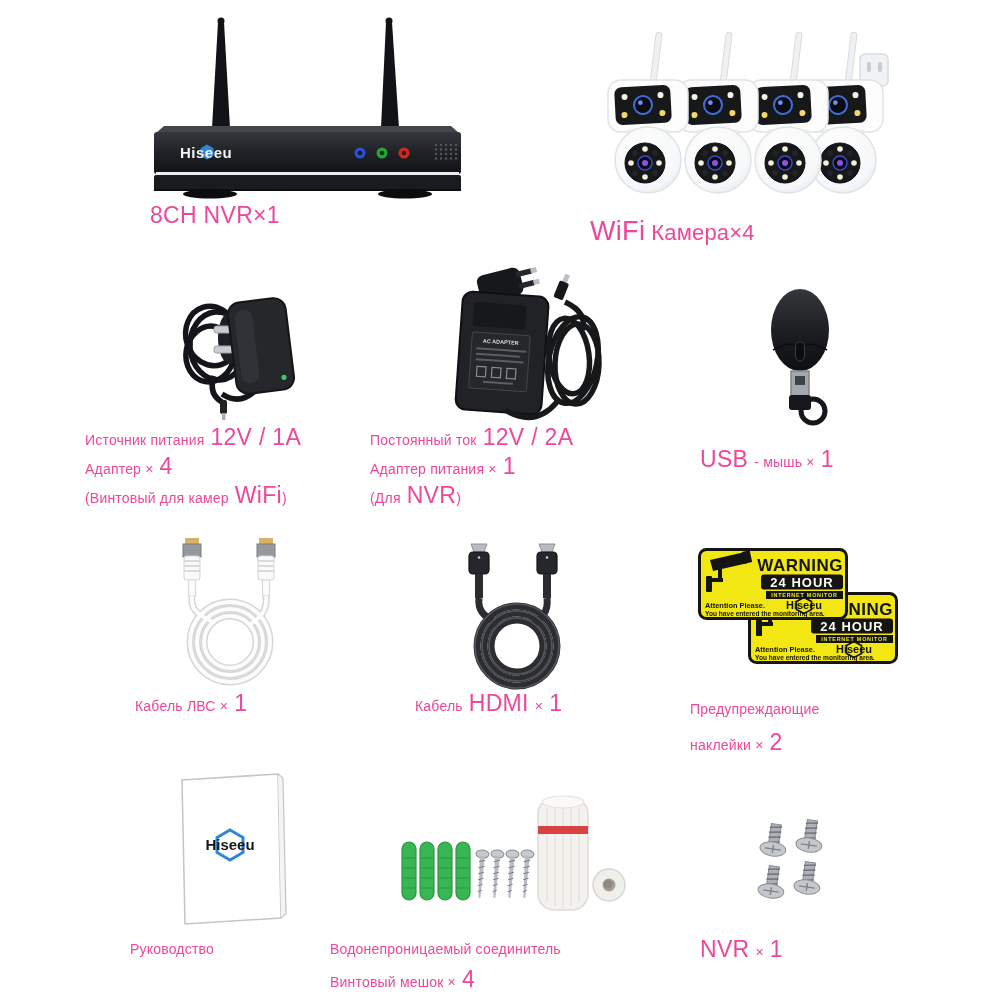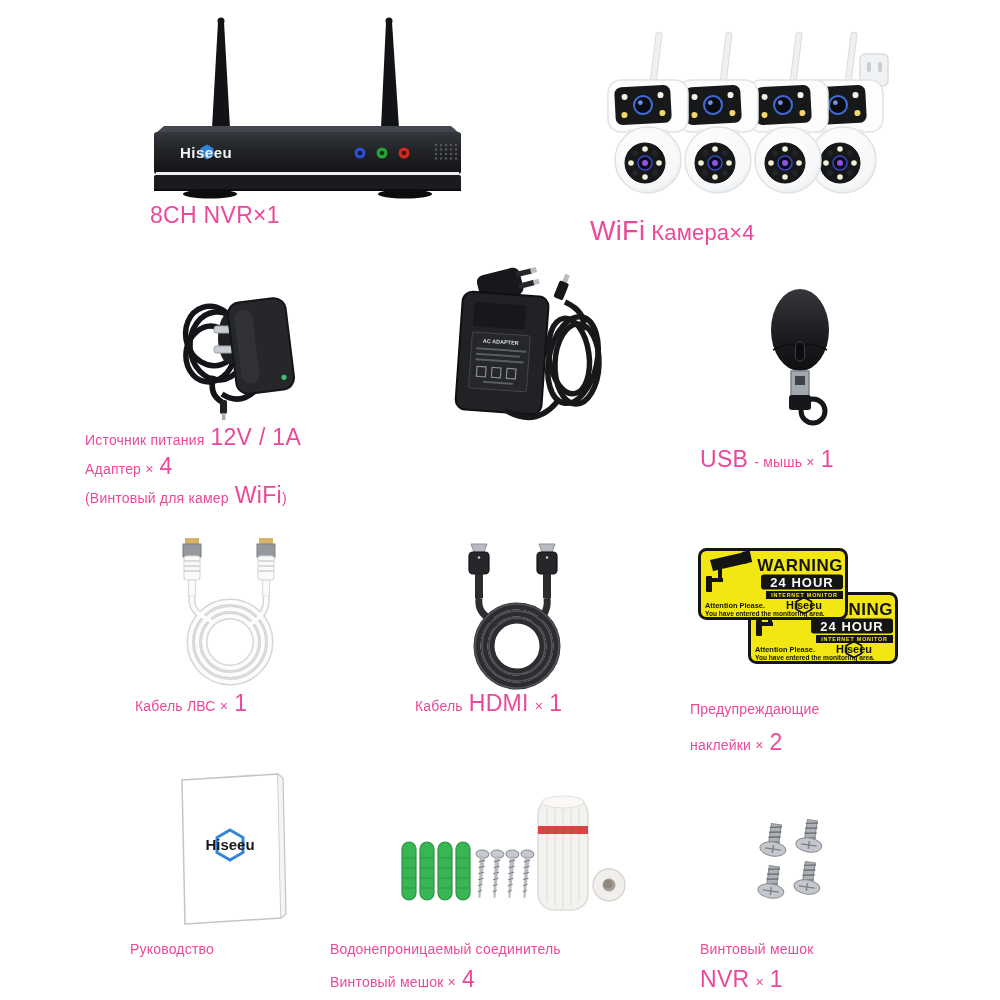--- a/index.html
+++ b/index.html
@@ -220,20 +220,25 @@
       <ellipse cx="124" cy="92" rx="20" ry="38" transform="rotate(-8 124 92)"></ellipse>
       <ellipse cx="132" cy="100" rx="22" ry="40" transform="rotate(2 132 100)"></ellipse>
       <path d="M120 38 Q142 48 138 66"></path>
       <path d="M60 146 Q90 164 112 138"></path>
     </g>
     <g transform="rotate(22 118 26)">
       <rect x="114" y="10" width="5" height="9" fill="#b9bec4"></rect>
       <rect x="111.5" y="18" width="10" height="18" rx="2" fill="#17181a"></rect>
     </g>
   </svg>
+  <div class="lbl" style="left:370px;top:424px;width:295px">
+    <div class="line"><span class="t-ru">Постоянный ток</span><span class="t-en gap">12V / 2A</span></div>
+    <div class="line"><span class="t-ru">Адаптер питания ×</span><span class="t-en gap">1</span></div>
+    <div class="line"><span class="t-ru">(Для</span><span class="t-en gap">NVR</span><span class="t-ru">)</span></div>
+  </div>
 
   <svg class="img" style="left:745px;top:280px" width="110" height="150" viewBox="0 0 110 150">
     <ellipse cx="55" cy="50" rx="29" ry="41" fill="url(#gMouse)"></ellipse>
     <path d="M28 70 Q42 62 50 65" fill="none" stroke="#0d0e10" stroke-width="1.6"></path>
     <path d="M82 70 Q68 62 60 65" fill="none" stroke="#0d0e10" stroke-width="1.6"></path>
     <rect x="50.5" y="62" width="9" height="19" rx="4.5" fill="#0b0c0e" stroke="#3c3e42" stroke-width="1"></rect>
     <g>
       <rect x="46" y="91" width="18" height="25" fill="#a3a8ae" stroke="#7e838a" stroke-width="1.5"></rect>
       <rect x="50" y="96" width="10" height="9" fill="#3f4247"></rect>
       <rect x="44" y="115" width="22" height="15" rx="3" fill="#16171a"></rect>
@@ -473,17 +478,16 @@
           <line x1="56" y1="53" x2="68" y2="51"></line>
           <line x1="56" y1="58" x2="68" y2="56"></line>
           <line x1="56" y1="63" x2="68" y2="61"></line>
         </g>
       <ellipse cx="62" cy="69" rx="13" ry="7" fill="#c4c7cc" stroke="#8c9096"></ellipse>
         <line x1="54" y1="69" x2="70" y2="69" stroke="#7e8288" stroke-width="1.4"></line>
         <line x1="62" y1="65" x2="62" y2="73" stroke="#7e8288" stroke-width="1.4"></line>
     </g>
   </svg>
   <div class="lbl lh30" style="left:700px;top:934px;width:185px">
-    <div class="line"><span class="t-ru">Винтовый мешок</span></div>
     <div class="line"><span class="t-en">NVR</span><span class="t-ru gap">×</span><span class="t-en gap">1</span></div>
   </div>
 
 </div>
 
 </body></html>

